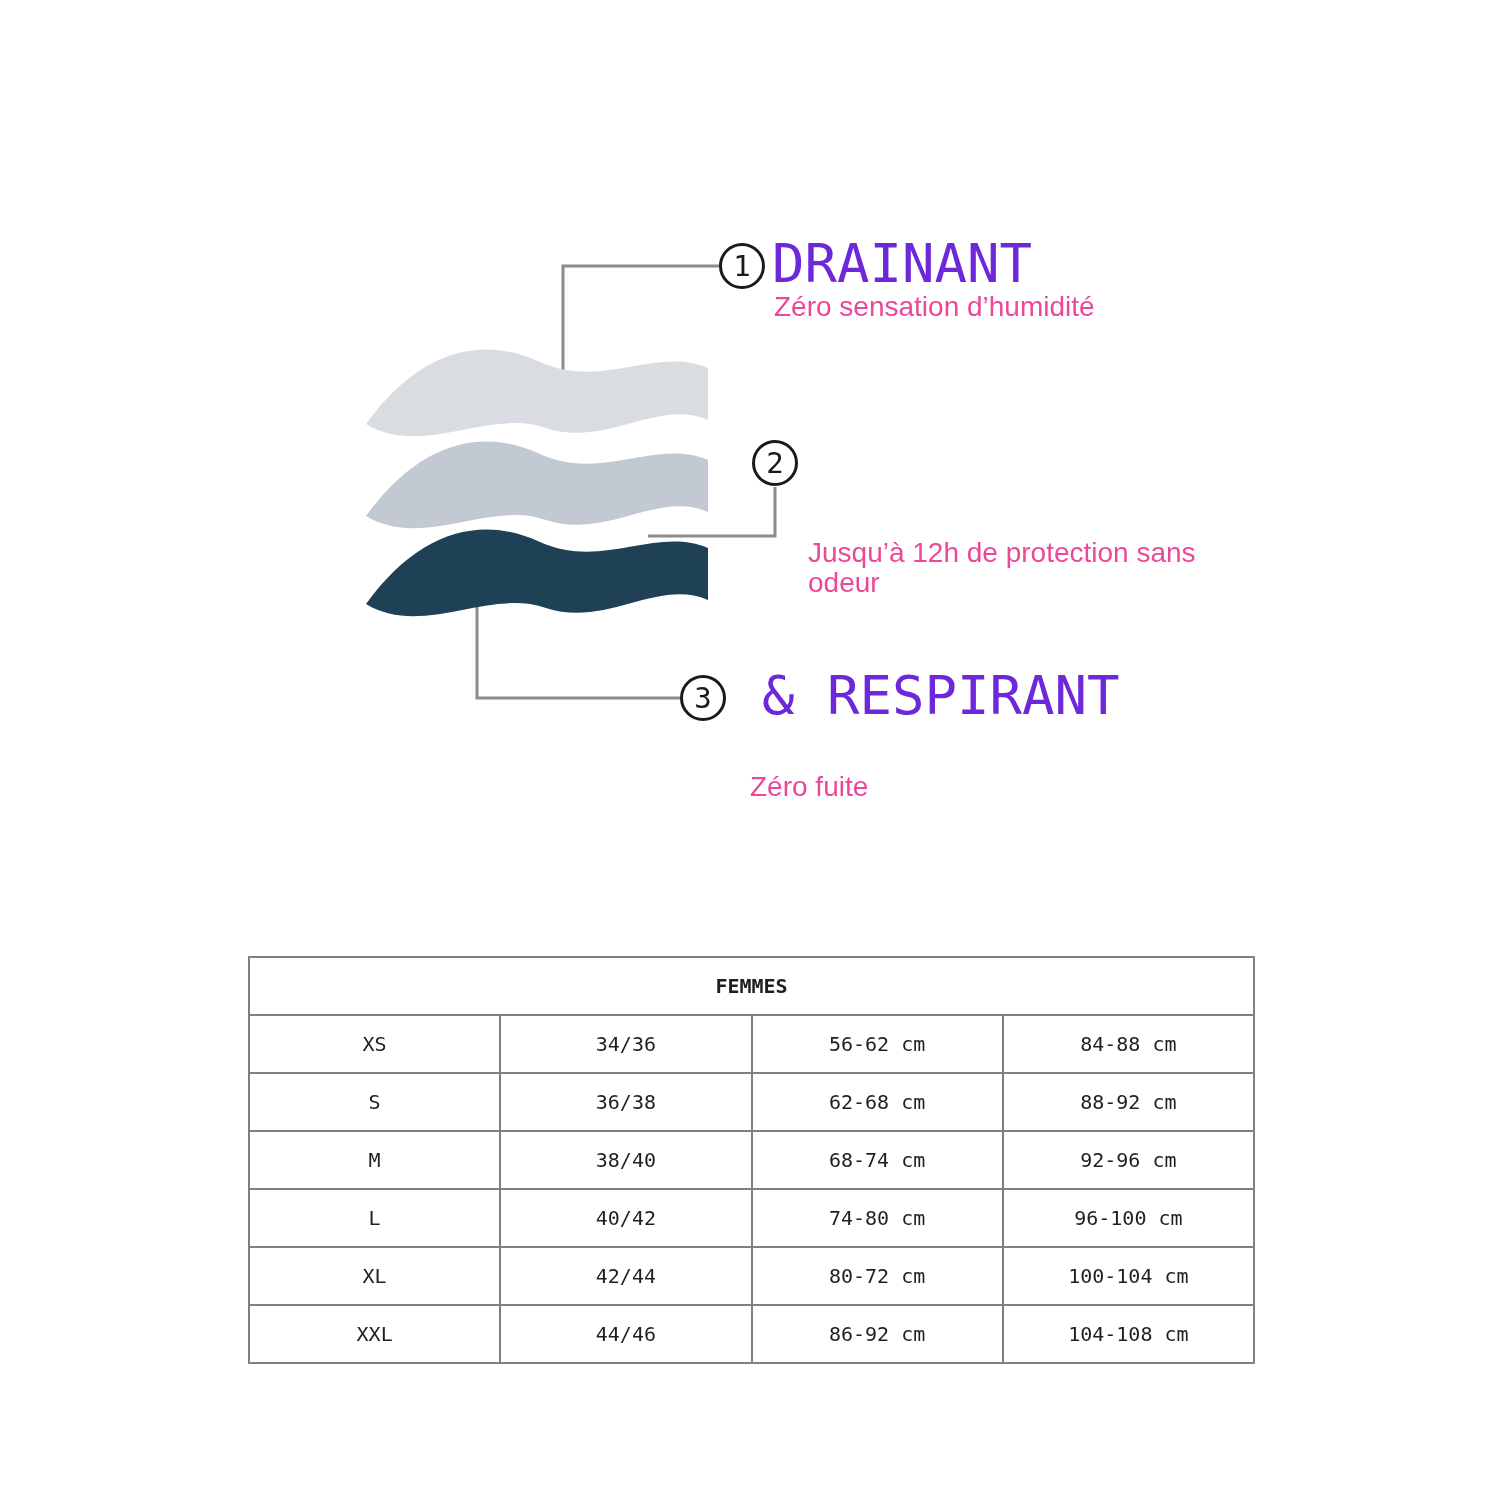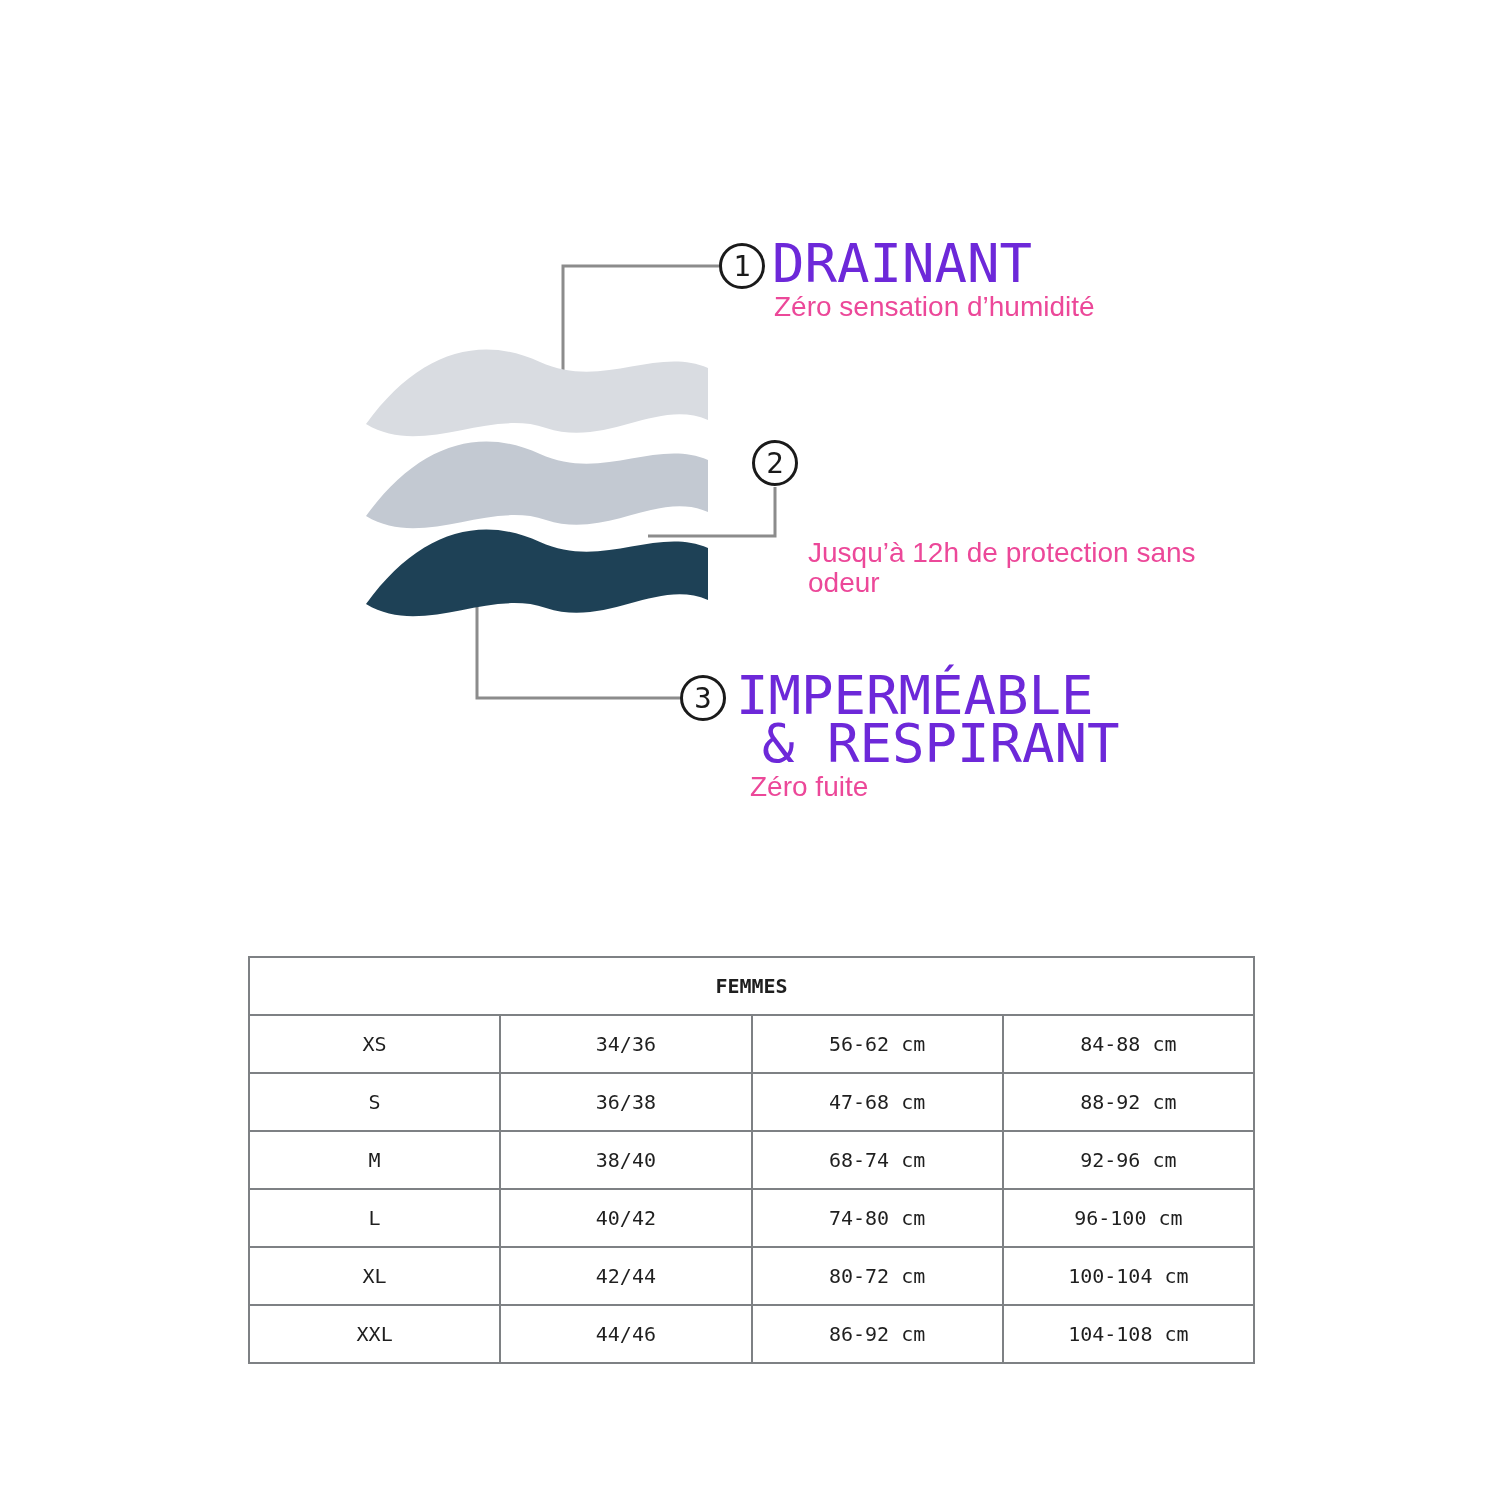--- a/index.html
+++ b/index.html
@@ -57,40 +57,39 @@
   <div class="ann-sub" style="left:774px;top:292px;">Zéro sensation d’humidité</div>
 
   <div class="badge" style="left:752px;top:440px;">2</div>
   <div class="ann-sub" style="left:808px;top:538px;">
     <span class="line">Jusqu’à 12h de protection sans</span>
     <span class="line">odeur</span>
   </div>
 
   <div class="badge" style="left:680px;top:675px;">3</div>
   <div class="ann-title" style="left:736px;top:672px;">
-    <span class="line">IMPERMÉABLE</span>
     <span class="line indent">&amp; RESPIRANT</span>
   </div>
   <div class="ann-sub" style="left:736px;top:772px;margin-left:14px;">Zéro fuite</div>
 
   <table class="sizes">
     <tbody>
       <tr>
         <td class="section" colspan="4">FEMMES</td>
       </tr>
       <tr>
         <td>XS</td>
         <td>34/36</td>
         <td>56-62 cm</td>
         <td>84-88 cm</td>
       </tr>
       <tr>
         <td>S</td>
         <td>36/38</td>
-        <td>47-68 cm</td>
+        <td>62-68 cm</td>
         <td>88-92 cm</td>
       </tr>
       <tr>
         <td>M</td>
         <td>38/40</td>
         <td>68-74 cm</td>
         <td>92-96 cm</td>
       </tr>
       <tr>
         <td>L</td>

